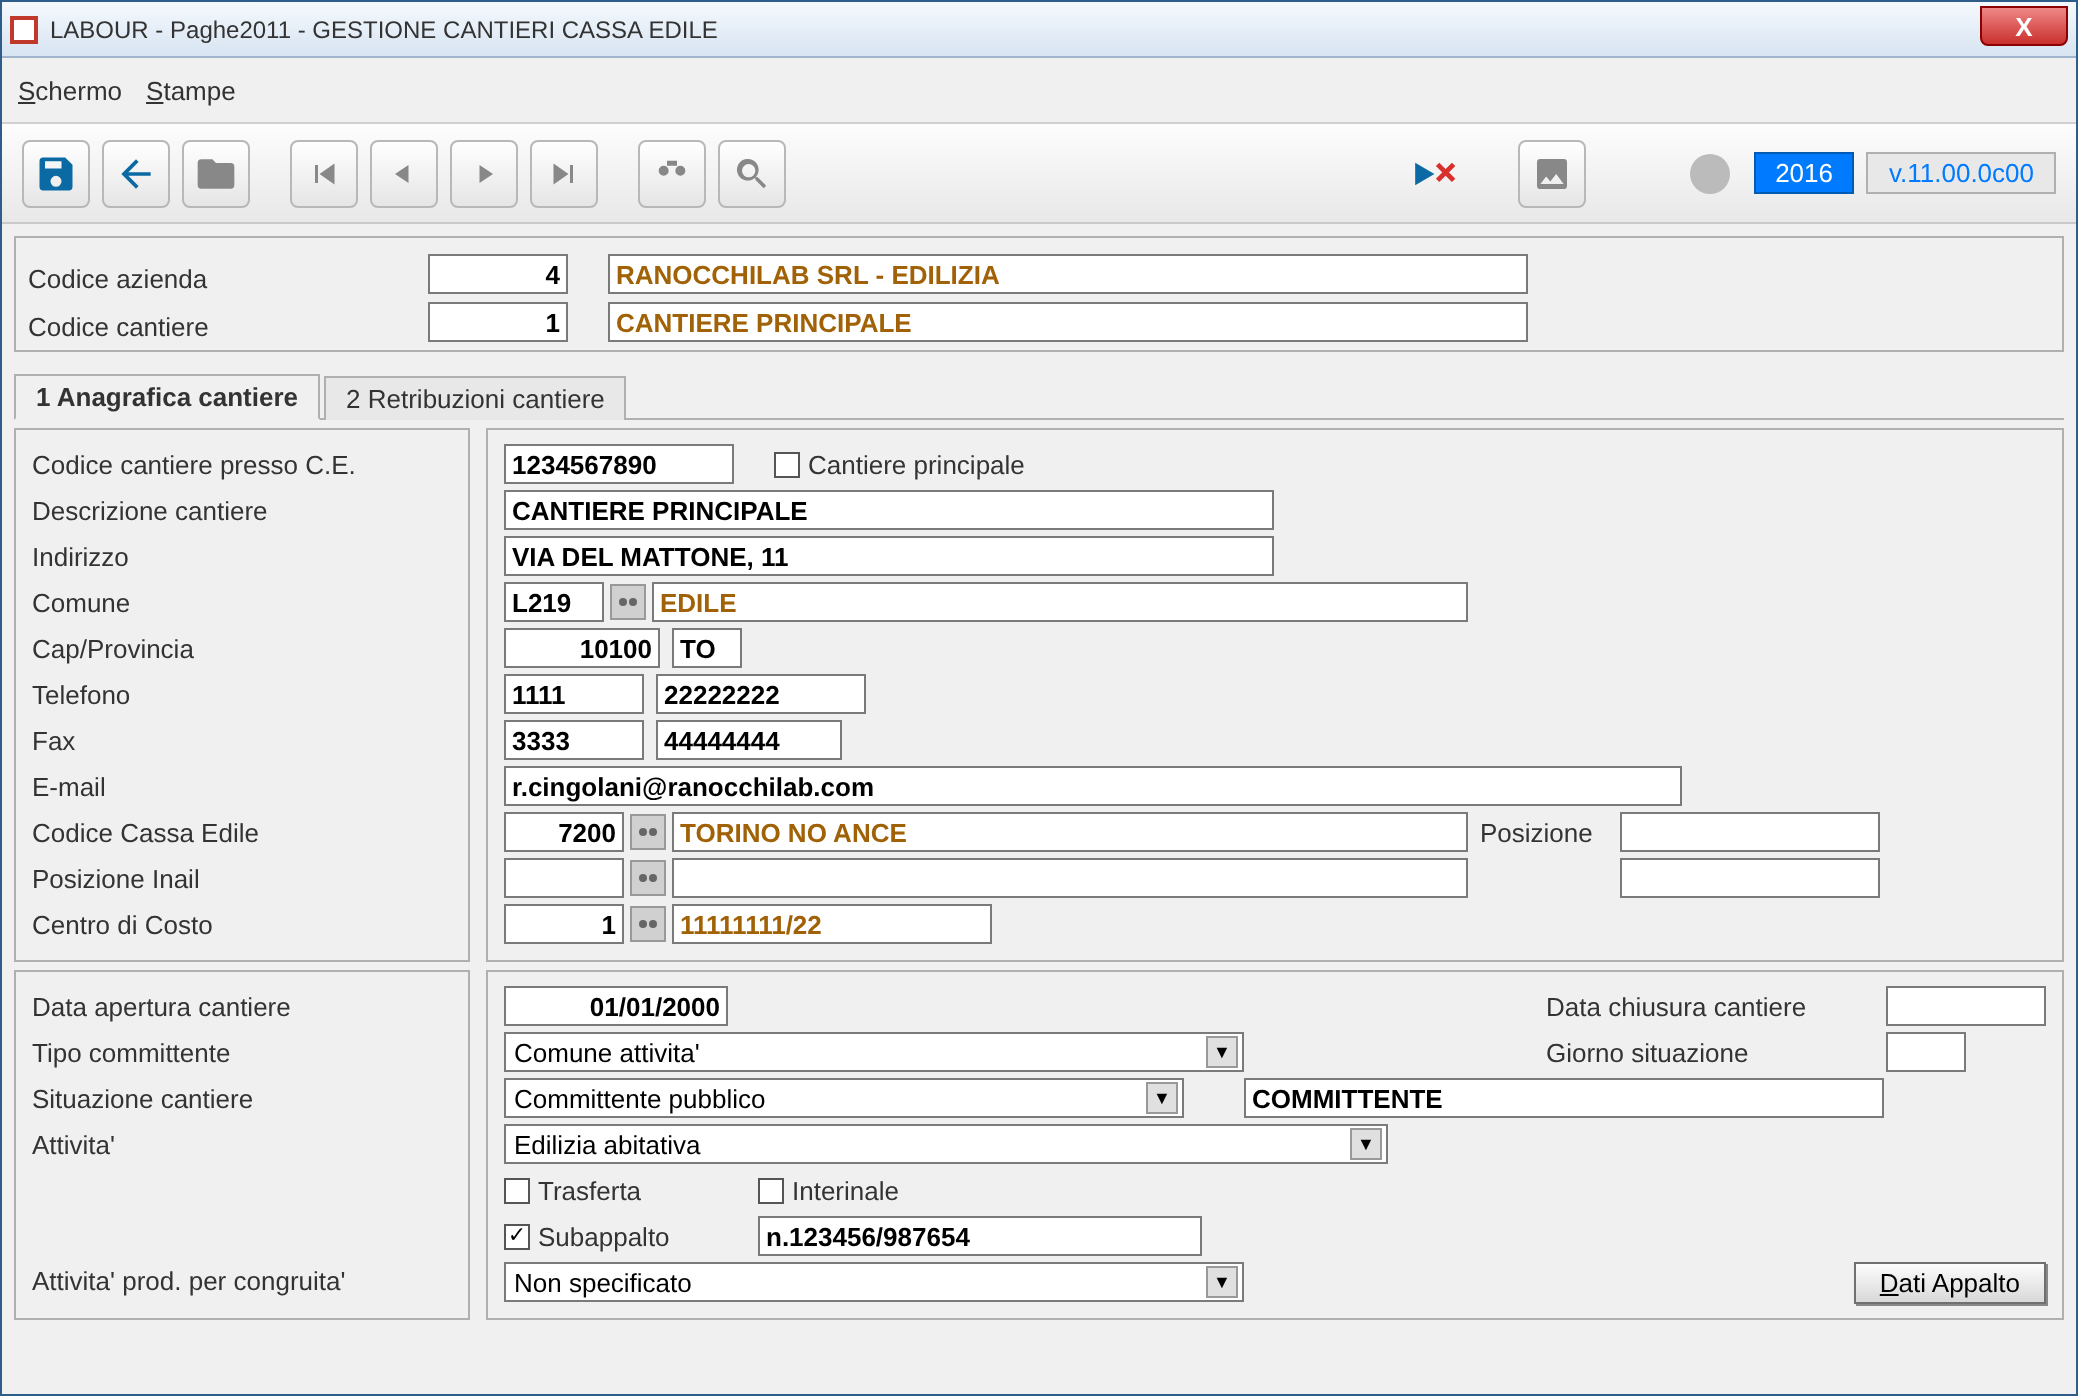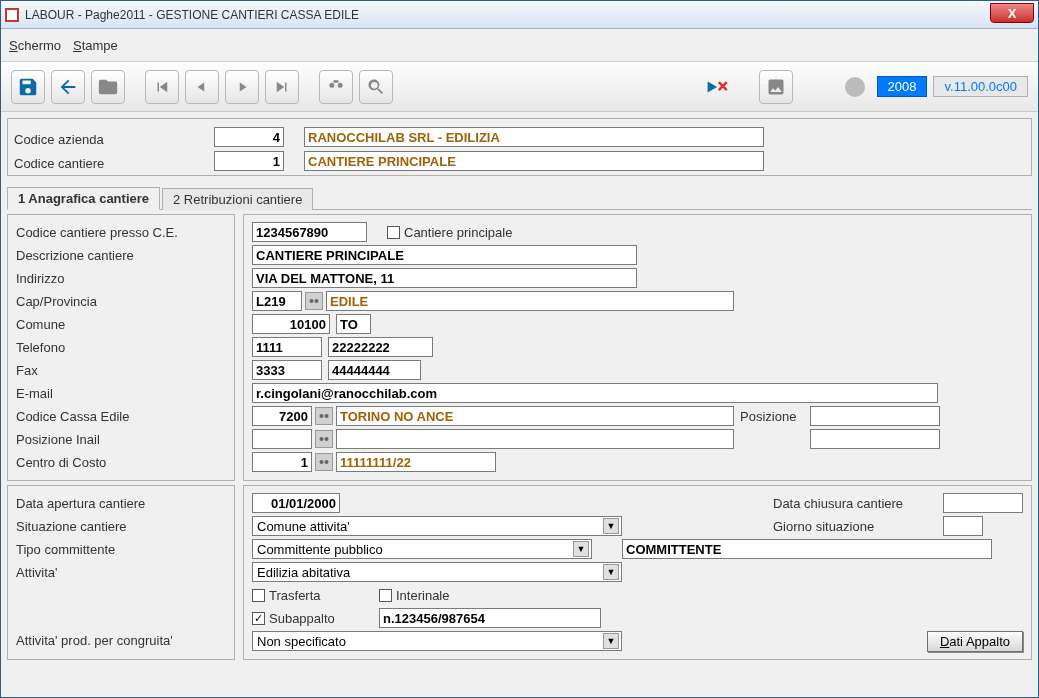--- a/index.html
+++ b/index.html
@@ -116,21 +116,21 @@
         </svg>
       </div>
     <div style="width:12px"></div>
     <div class="tb-btn gray">
         <svg width="20" height="20" viewBox="0 0 24 24">
           <path d="M21 19V5a2 2 0 00-2-2H5a2 2 0 00-2 2v14a2 2 0 002 2h14a2 2 0 002-2zM8.5 13.5l2.5 3 3.5-4.5L19 18H5l3.5-4.5z"></path>
         </svg>
       </div>
     <div style="width:40px"></div>
     <div class="circle-indicator"></div>
-    <div class="year-badge">2008</div>
+    <div class="year-badge">2016</div>
     <div class="ver-badge">v.11.00.0c00</div>
   </div>
 
   <div class="content">
 
     <div class="panel">
       <div class="row">
         <div class="label">Codice azienda</div>
         <div class="input right" style="width:70px">4</div>
         <div style="width:20px"></div>
@@ -156,24 +156,24 @@
           <div class="form-row">
               <span class="lbl">Codice cantiere presso C.E.</span>
             </div>
           <div class="form-row">
               <span class="lbl">Descrizione cantiere</span>
             </div>
           <div class="form-row">
               <span class="lbl">Indirizzo</span>
             </div>
           <div class="form-row">
+              <span class="lbl">Comune</span>
+            </div>
+          <div class="form-row">
               <span class="lbl">Cap/Provincia</span>
-            </div>
-          <div class="form-row">
-              <span class="lbl">Comune</span>
             </div>
           <div class="form-row">
               <span class="lbl">Telefono</span>
             </div>
           <div class="form-row">
               <span class="lbl">Fax</span>
             </div>
           <div class="form-row">
               <span class="lbl">E-mail</span>
             </div>
@@ -219,21 +219,21 @@
             <div class="input" style="width:70px">1111</div>
             <div style="width:6px"></div>
             <div class="input" style="width:105px">22222222</div>
           </div>
           <div class="form-row">
             <div class="input" style="width:70px">3333</div>
             <div style="width:6px"></div>
             <div class="input" style="width:93px">44444444</div>
           </div>
           <div class="form-row">
-              <div class="input" style="width:686px">r.cingolani@ranocchilab.com</div>
+              <div class="input" style="width:589px">r.cingolani@ranocchilab.com</div>
             </div>
           <div class="form-row">
             <div class="input right" style="width:60px">7200</div>
             <div class="binoc">
                 <svg width="12" height="12" viewBox="0 0 24 24" fill="#666">
                   <circle cx="7" cy="12" r="4"></circle>
                   <circle cx="17" cy="12" r="4"></circle>
                 </svg>
               </div>
             <div class="input blue" style="width:398px">TORINO NO ANCE</div>
@@ -265,60 +265,60 @@
           </div>
         </div>
       </div>
 
       <div class="two-col">
         <div class="col-left">
           <div class="form-row">
               <span class="lbl">Data apertura cantiere</span>
             </div>
           <div class="form-row">
+              <span class="lbl">Tipo committente</span>
+            </div>
+          <div class="form-row">
               <span class="lbl">Situazione cantiere</span>
-            </div>
-          <div class="form-row">
-              <span class="lbl">Tipo committente</span>
             </div>
           <div class="form-row">
               <span class="lbl">Attivita'</span>
             </div>
           <div class="form-row" style="height:44px"></div>
           <div class="form-row">
               <span class="lbl">Attivita' prod. per congruita'</span>
             </div>
         </div>
         <div class="col-right">
           <div class="form-row">
-            <div class="input right" style="width:88px">01/01/2000</div>
+            <div class="input right" style="width:112px">01/01/2000</div>
             <div style="flex:1"></div>
             <span class="label-sm" style="width:170px">Data chiusura cantiere</span>
             <div class="input" style="width:80px"></div>
           </div>
           <div class="form-row">
             <div class="select" style="width:370px">
                 <span>Comune attivita'</span>
                 <span class="arrow">▼</span>
               </div>
             <div style="flex:1"></div>
             <span class="label-sm" style="width:170px">Giorno situazione</span>
             <div class="input" style="width:40px"></div>
             <div style="width:40px"></div>
           </div>
           <div class="form-row">
             <div class="select" style="width:340px">
                 <span>Committente pubblico</span>
                 <span class="arrow">▼</span>
               </div>
             <div style="width:30px"></div>
-            <div class="input" style="width:370px">COMMITTENTE</div>
-          </div>
-          <div class="form-row">
-            <div class="select" style="width:370px">
+            <div class="input" style="width:320px">COMMITTENTE</div>
+          </div>
+          <div class="form-row">
+            <div class="select" style="width:442px">
                 <span>Edilizia abitativa</span>
                 <span class="arrow">▼</span>
               </div>
           </div>
           <div class="form-row">
             <span class="checkbox"></span>
             <span class="label-sm" style="width:110px">Trasferta</span>
             <span class="checkbox"></span>
             <span class="label-sm">Interinale</span>
           </div>

